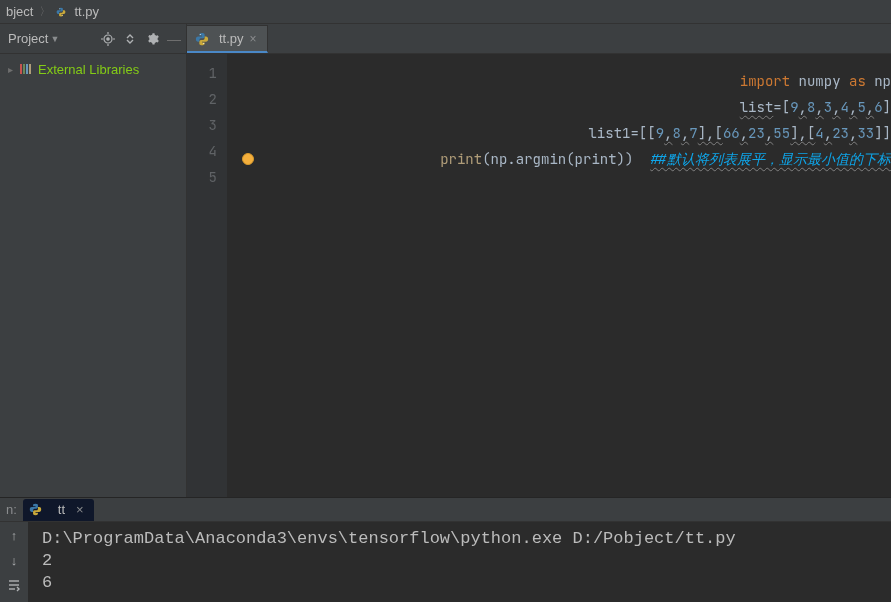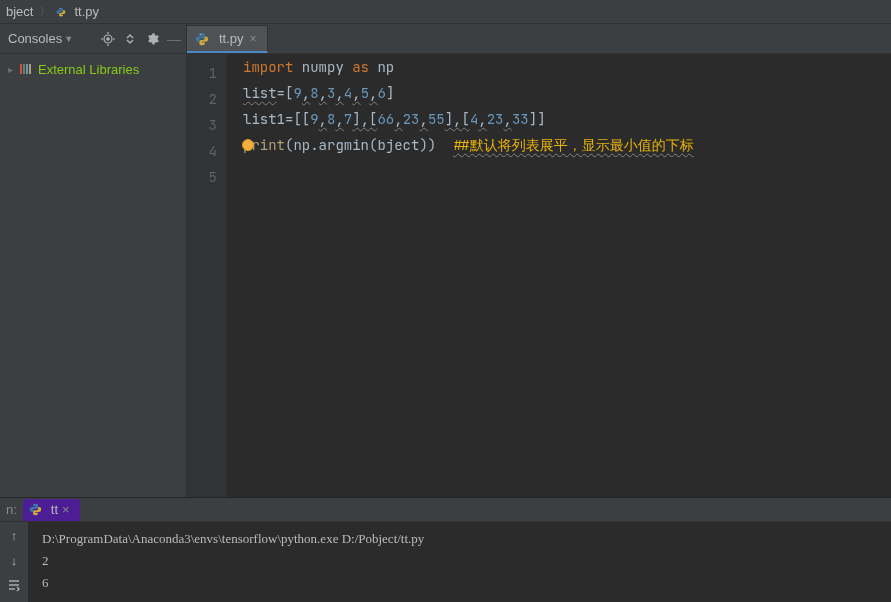--- a/index.html
+++ b/index.html
@@ -28,41 +28,41 @@
 
 
 .editor { flex:1; display:flex; flex-direction:column; background:#2b2b2b; }
 .tabs { height:30px; background:#3c3f41; border-bottom:1px solid #323232; display:flex; align-items:flex-end; }
 .tab { height:28px; background:#515658; color:#bbbbbb; padding:0 10px 0 8px; display:flex; align-items:center; border-top:1px solid #323232; border-right:1px solid #323232; gap:6px; }
 .tab.active { background:#4e5254; border-bottom:2px solid #4a88c7; }
 .tab .close { color:#8a8c8e; font-size:12px; cursor:pointer; }
 
 .code { display:flex; flex:1; font-family:"JetBrains Mono",Consolas,monospace; font-size:14px; line-height:26px; }
 .gutter { width:40px; background:#313335; color:#606366; text-align:right; padding:6px 10px 0 0; user-select:none; }
-.lines { flex:1; padding:0 0 0 16px; position:relative; }
+.lines { flex:1; padding:14px 0 0 16px; position:relative;text-align:right; }
 .line { white-space:pre; position:relative; }
 .line.hl { background:#323232; }
 .bulb { position:absolute; left:-1px; width:12px; height:12px; background:#f4af3d; border-radius:50%; top:7px; border:1px solid #d89a2b; }
 
 
 .kw { color:#cc7832; }
 .id { color:#a9b7c6; }
 .call { color:#b09d79; }
 .num { color:#6897bb; }
 .op { color:#a9b7c6; }
-.cm { color:#eab308; }
+.cm { color:#0ea5e9; font-style:italic; }
 .wavy { text-decoration:underline wavy #808080; text-decoration-thickness:1px; text-underline-offset:3px; }
 
 
 .run { border-top:1px solid #252525; background:#2b2b2b; height:105px; display:flex; flex-direction:column; }
 .run-tabs { height:24px; background:#3c3f41; display:flex; align-items:center; padding-left:6px; border-bottom:1px solid #323232; }
-.run-tab { background:#4c1d95; height:22px; padding:0 10px 0 6px; display:flex; align-items:center; gap:4px; color:#bbbbbb; border-top-left-radius:3px; border-top-right-radius:3px;justify-content:flex-end; }
+.run-tab { background:#0f172a; height:22px; padding:0 10px 0 6px; display:flex; align-items:center; gap:11px; color:#bbbbbb; border-top-left-radius:3px; border-top-right-radius:3px;justify-content:flex-end; }
 .run-body { flex:1; display:flex; }
 .run-ctrls { width:28px; background:#3c3f41; display:flex; flex-direction:column; align-items:center; padding-top:6px; gap:10px; color:#afb1b3; }
-.run-out { flex:1; padding:6px 14px; font-family:Liberation Serif, serif; font-size:13px; color:#bbbbbb; line-height:22px; }
+.run-out { flex:1; padding:6px 14px; font-family:Liberation Mono, monospace; font-size:17px; color:#bbbbbb; line-height:22px; }
 .run-label { color:#8a8c8e; margin-right:6px; }
 </style>
 </head>
 <body>
 
 <div class="breadcrumb">
   <span>bject</span>
   <span class="chev">〉</span>
   <span class="py-icon">
     <svg viewBox="0 0 16 16" width="14" height="14">
@@ -73,21 +73,21 @@
       </svg>
   </span>
   <span>tt.py</span>
 </div>
 
 <div class="main">
 
   <div class="sidebar">
     <div class="sidebar-head">
       <span class="title">
-        <span>Consoles</span>
+        <span>Project</span>
         <span style="font-size:9px;color:#8a8c8e;">▼</span>
       </span>
       <span class="icons">
         <span class="ico">
             <svg width="14" height="14" viewBox="0 0 14 14" fill="none" stroke="#afb1b3" stroke-width="1.2">
               <circle cx="7" cy="7" r="4"></circle>
               <circle cx="7" cy="7" r="1.2" fill="#afb1b3"></circle>
               <line x1="7" y1="0" x2="7" y2="2"></line>
               <line x1="7" y1="12" x2="7" y2="14"></line>
               <line x1="0" y1="7" x2="2" y2="7"></line>
@@ -144,21 +144,21 @@
         <div>1</div>
         <div>2</div>
         <div>3</div>
         <div>4</div>
         <div>5</div>
       </div>
       <div class="lines">
         <div class="line"><span class="kw">import</span><span class="id"> numpy </span><span class="kw">as</span><span class="id"> np</span></div>
         <div class="line"><span class="id wavy">list</span><span class="op">=[</span><span class="num">9</span><span class="op wavy">,</span><span class="num">8</span><span class="op wavy">,</span><span class="num">3</span><span class="op wavy">,</span><span class="num">4</span><span class="op wavy">,</span><span class="num">5</span><span class="op wavy">,</span><span class="num">6</span><span class="op">]</span></div>
         <div class="line"><span class="id">list1</span><span class="op">=[[</span><span class="num">9</span><span class="op wavy">,</span><span class="num">8</span><span class="op wavy">,</span><span class="num">7</span><span class="op wavy">],[</span><span class="num">66</span><span class="op wavy">,</span><span class="num">23</span><span class="op wavy">,</span><span class="num">55</span><span class="op wavy">],[</span><span class="num">4</span><span class="op wavy">,</span><span class="num">23</span><span class="op wavy">,</span><span class="num">33</span><span class="op">]]</span></div>
-        <div class="line"><span class="bulb"></span><span class="call">print</span><span class="id">(np.</span><span class="id">argmin</span><span class="id">(bject))  </span><span class="cm wavy">##默认将列表展平，显示最小值的下标</span></div>
+        <div class="line"><span class="bulb"></span><span class="call">print</span><span class="id">(np.</span><span class="id">argmin</span><span class="id">(print))  </span><span class="cm wavy">##默认将列表展平，显示最小值的下标</span></div>
       </div>
     </div>
   </div>
 </div>
 
 <div class="run">
   <div class="run-tabs">
     <span class="run-label">n:</span>
     <div class="run-tab">
       <span class="py-icon">

